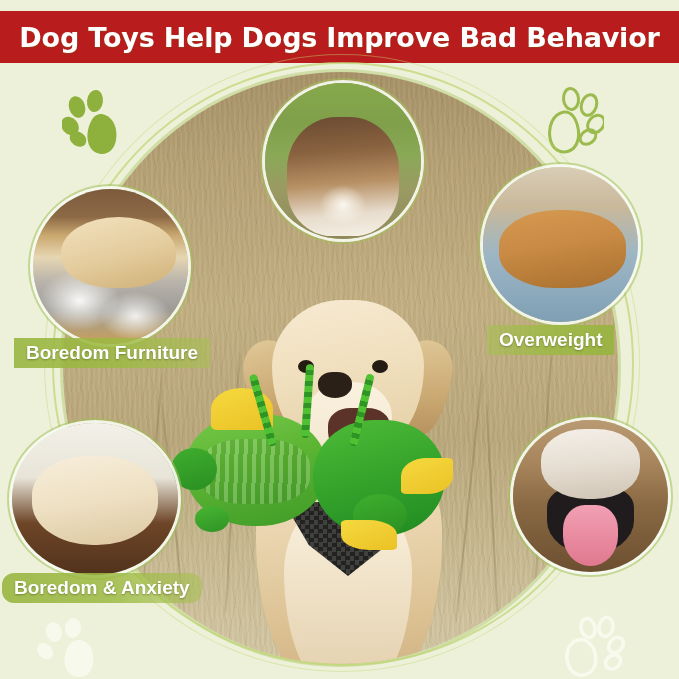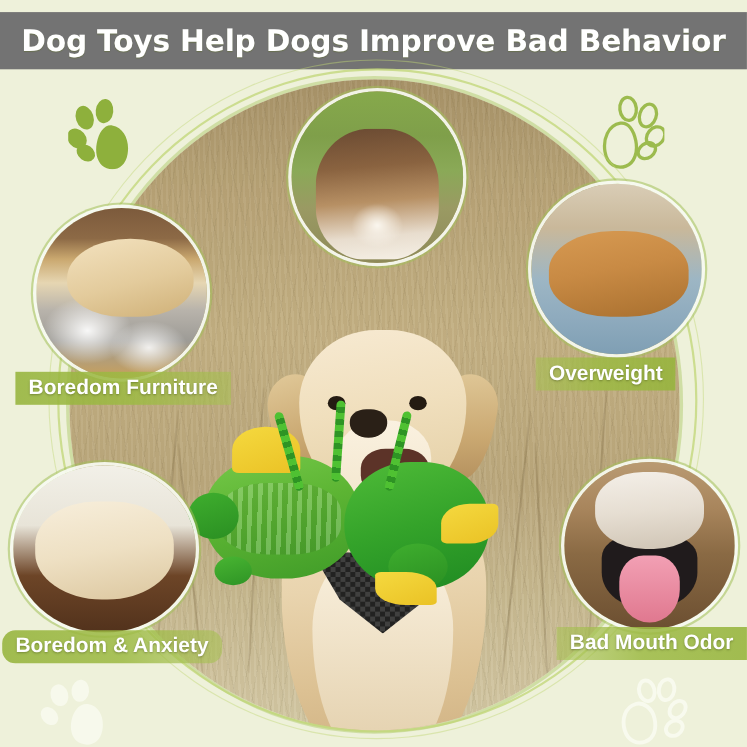--- a/index.html
+++ b/index.html
@@ -21,21 +21,21 @@
     overflow: hidden;
   }
 
   
   .header-band {
     position: absolute;
     left: 0;
     top: 11px;
     width: 679px;
     height: 52px;
-    background: #737373;
+    background: #b91c1c;
     display: flex;
     align-items: center;
     justify-content: center;
   }
   .header-title {
     font-family: "DejaVu Sans", sans-serif;
     font-weight: bold;
     font-size: 27px;
     letter-spacing: -0.2px;
     color: #ffffff;
@@ -506,15 +506,14 @@
   </div>
   <div class="caption" style="left:2px; top:573px;border-radius:12px;">Boredom &amp; Anxiety</div>
 
   <div class="node" style="left:513px; top:420px; width:155px; height:152px;">
     <div class="photo ph-odor">
       <div class="snout"></div>
       <div class="maw"></div>
       <div class="tongue2"></div>
     </div>
   </div>
-  <div class="caption rtl-fade" style="left:506px; top:570px;">Bad Mouth Odor</div>
 
 </div>
 
 </body></html>

